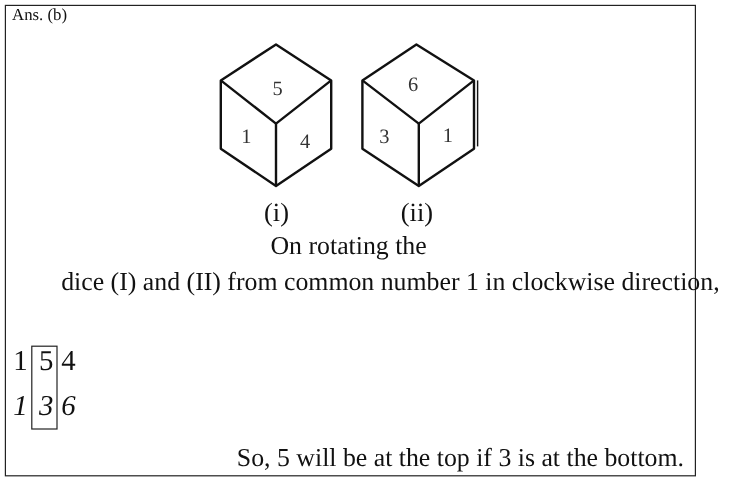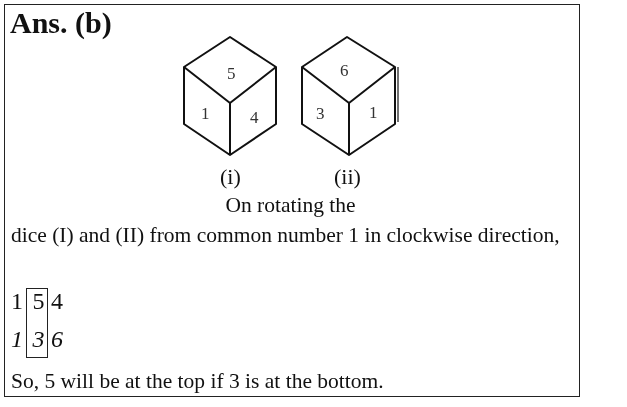--- a/index.html
+++ b/index.html
@@ -1,32 +1,32 @@
 <!DOCTYPE html>
 <html><head>
   <meta charset="utf-8">
   <style>
     html, body { margin: 0; padding: 0; background: #ffffff; }
     body { width: 627px; height: 407px; position: relative; overflow: hidden;
            font-family: "Liberation Serif", "DejaVu Serif", serif; color: #111; }
     .frame { position: absolute; left: 4px; top: 4px; width: 574px; height: 391px;
              border: 1px solid #222; box-sizing: content-box; }
-    .ans { position: absolute; left: 10px; top: 6px; font-size: 30px; font-weight: bold; }
+    .ans { position: absolute; left: 10px; top: 6px; font-size: 14px; font-weight: normal; }
     svg.dice { position: absolute; left: 0; top: 0; }
     .dice text { font-family: "Liberation Serif", "DejaVu Serif", serif; font-size: 17px; fill: #333; }
     .dice .cap { font-size: 22px; fill: #111; }
     .para { position: absolute; left: 11px; width: 559px; font-size: 21.5px; line-height: 29px; }
     .p1 { top: 191px; text-align: center; }
-    .p2 { top: 221px; text-align: justify; text-align-last: left; }
+    .p2 { top: 221px; text-align: justify; text-align-last: left; margin-left: 40px; }
     .seq { position: absolute; left: 11px; font-size: 24px; }
     .seq span { display: inline-block; }
     .r1 { top: 288px; }
     .r2 { top: 326px; font-style: italic; }
     .box { position: absolute; left: 26px; top: 288px; width: 20px; height: 68px; border: 1px solid #222; }
-    .p3 { top: 367px; }
+    .p3 { top: 367px; text-align: right; }
   </style>
 </head>
 <body>
 
 <div class="frame"></div>
 
 <div class="ans">Ans. (b)</div>
 
 <svg class="dice" width="627" height="200">
   <g fill="none" stroke="#111" stroke-width="2" stroke-linejoin="round">

